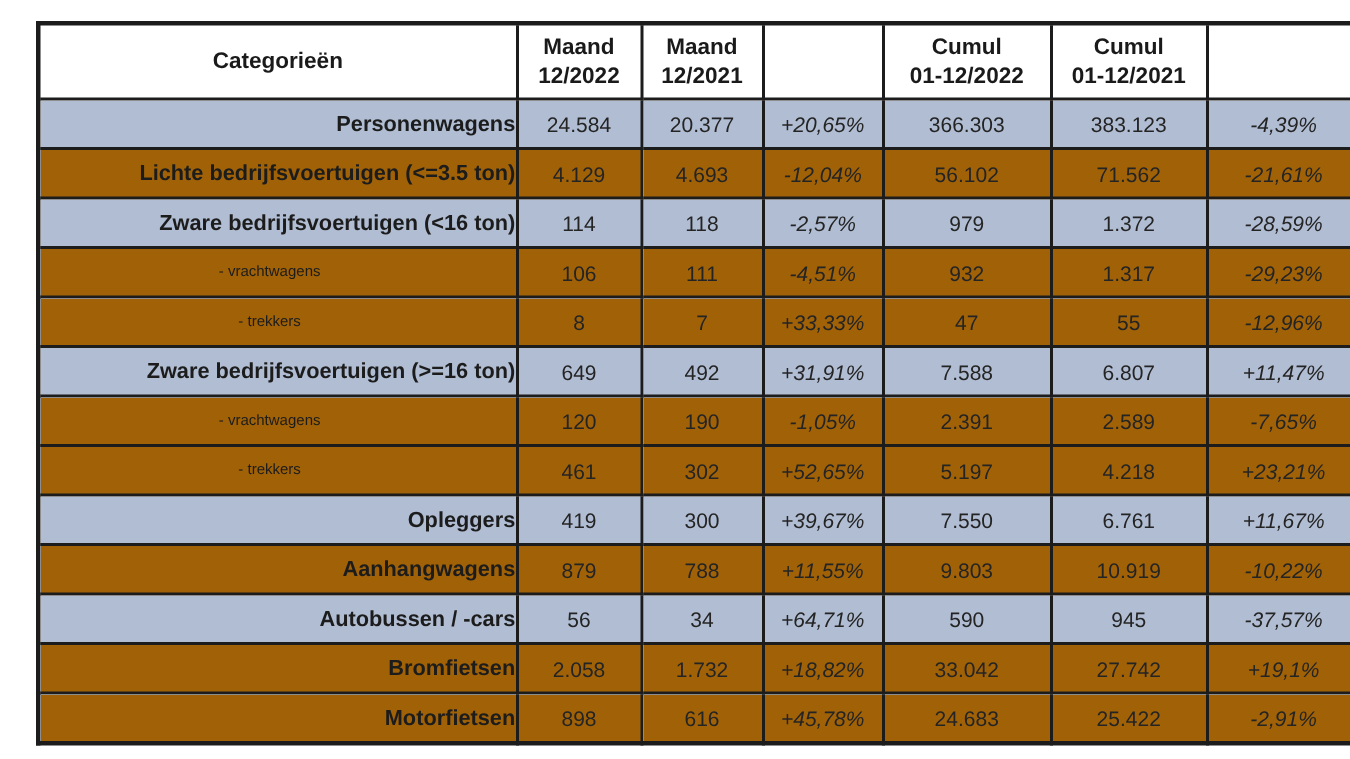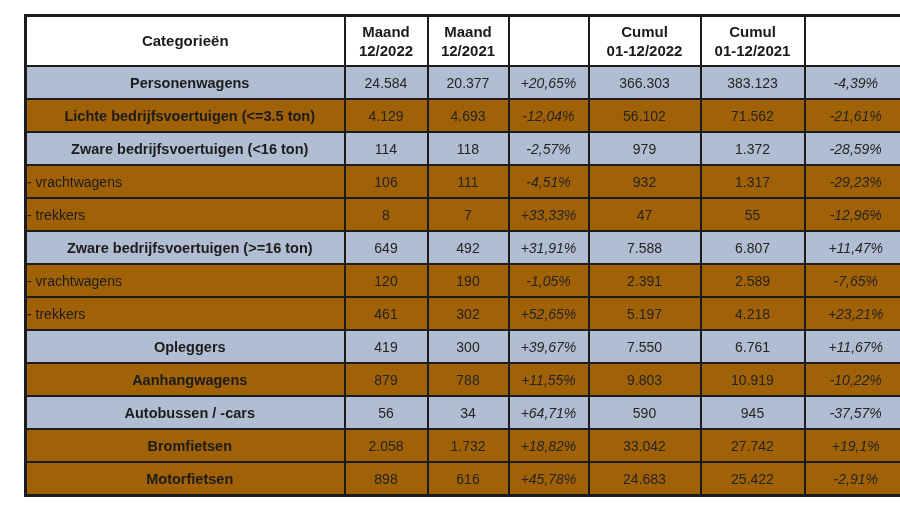--- a/index.html
+++ b/index.html
@@ -42,32 +42,32 @@
   }
   
   tbody td {
     height: 31px;
     font-size: 14px;
     color: #242424;
     text-align: center;
     vertical-align: middle;
   }
   tbody td.cat {
-    text-align: center;
+    text-align: right;
     padding-left: 9px;
     font-weight: bold;
     font-size: 14.5px;
     color: #1c1c1c;
   }
   tbody tr.sub td.cat {
-    text-align: left;
+    text-align: center;
     padding-left: 0;
     padding-right: 11px;
     font-weight: normal;
-    font-size: 14px;
+    font-size: 10px;
   }
   tbody td.pct {
     font-style: italic;
     margin-left: 20px;
   }
   tbody tr.dark td  { background: #b0bdd3; }
   tbody tr.light td { background: #a16207; }
 </style>
 </head>
 <body>

